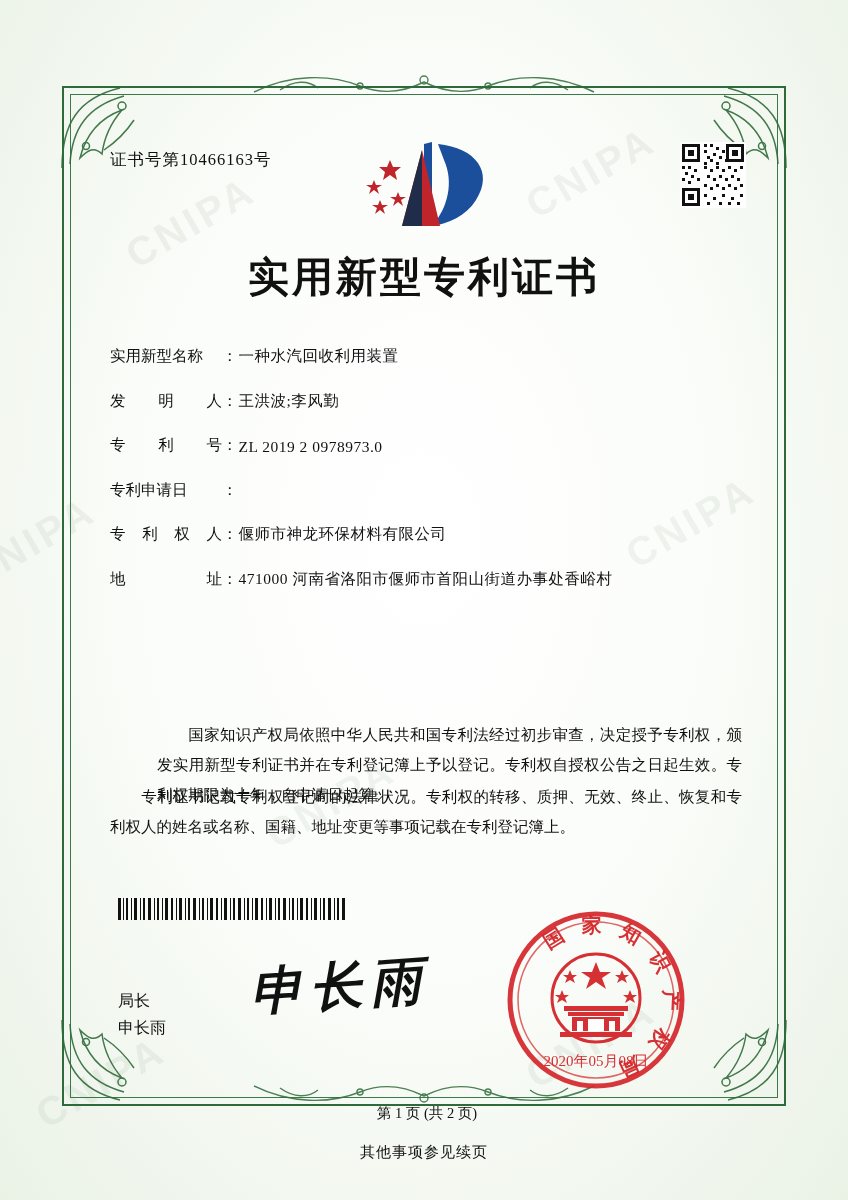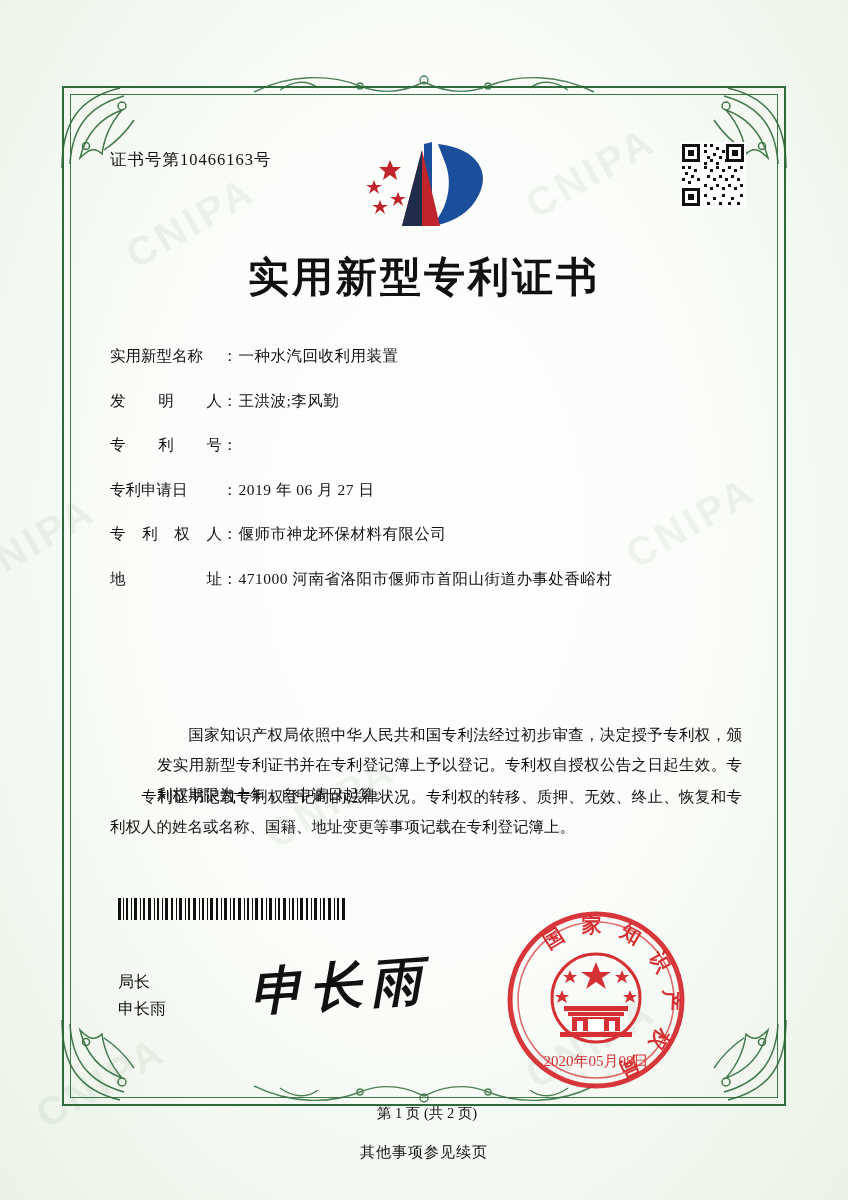--- a/index.html
+++ b/index.html
@@ -189,21 +189,21 @@
     top: 804px;
     width: 228px;
     height: 22px;
   }
   .barcode svg { display: block; }
 
   
   .sig-label {
     position: absolute;
     left: 48px;
-    top: 874px;
+    top: 893px;
     font-size: 16px;
     line-height: 27px;
     color: #111;
   }
   .sig-hand {
     position: absolute;
     left: 180px;
     top: 858px;
     font-family: "Liberation Serif", serif;
     font-size: 52px;
@@ -443,26 +443,26 @@
         <span class="f-value">王洪波;李风勤</span>
       </div>
 
       <div class="field-row">
         <span class="f-label spread">
           <span>专</span>
           <span>利</span>
           <span>号</span>
         </span>
         <span class="f-colon">：</span>
+        <span class="f-value">ZL 2019 2 0978973.0</span>
       </div>
 
       <div class="field-row">
         <span class="f-label">专利申请日</span>
         <span class="f-colon">：</span>
-        <span class="f-value">2019 年 06 月 27 日</span>
       </div>
 
       <div class="field-row">
         <span class="f-label spread">
           <span>专</span>
           <span>利</span>
           <span>权</span>
           <span>人</span>
         </span>
         <span class="f-colon">：</span>

